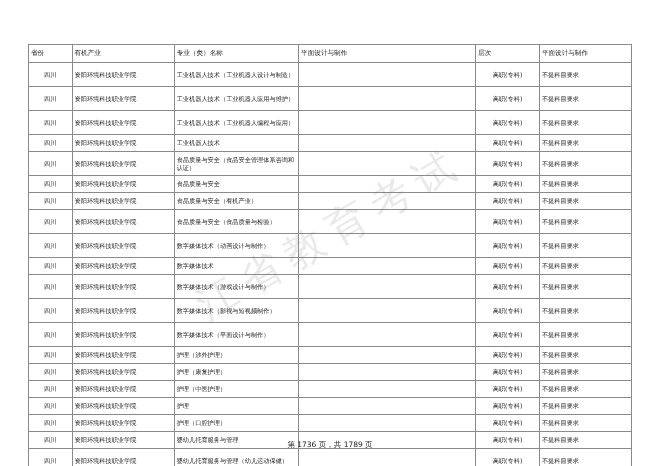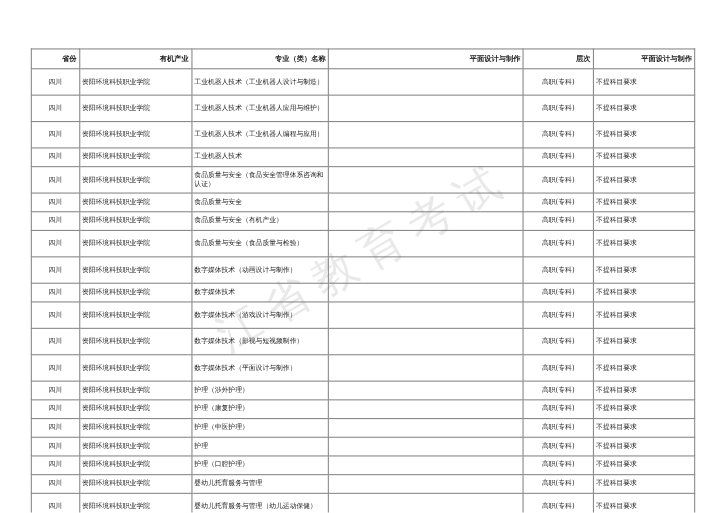--- a/index.html
+++ b/index.html
@@ -53,22 +53,22 @@
   table.grid td {
     border: 1px solid #8a8a8a;
     font-size: 6.2px;
     line-height: 1.25;
     padding: 2px 2px;
     vertical-align: middle;
     font-family: "DejaVu Sans", sans-serif;
     background: transparent;
   }
   table.grid th {
-    text-align: right;
-    font-weight: bold;
+    text-align: left;
+    font-weight: normal;
     font-size: 6.6px;
     height: 13px;
   }
   td.c-prov {
     text-align: center;
     width: 38px;
   }
   td.c-school {
     text-align: left;
     width: 96px;
@@ -280,14 +280,15 @@
           <td class="c-prov">四川</td>
           <td class="c-school">资阳环境科技职业学院</td>
           <td class="c-major">婴幼儿托育服务与管理（幼儿运动保健）</td>
           <td class="c-contain"></td>
           <td class="c-level">高职(专科)</td>
           <td class="c-subject">不提科目要求</td>
         </tr>
       </tbody>
   </table>
 
+  <div class="footer">第 1736 页，共 1789 页</div>
 
 </div>
 
 </body></html>

